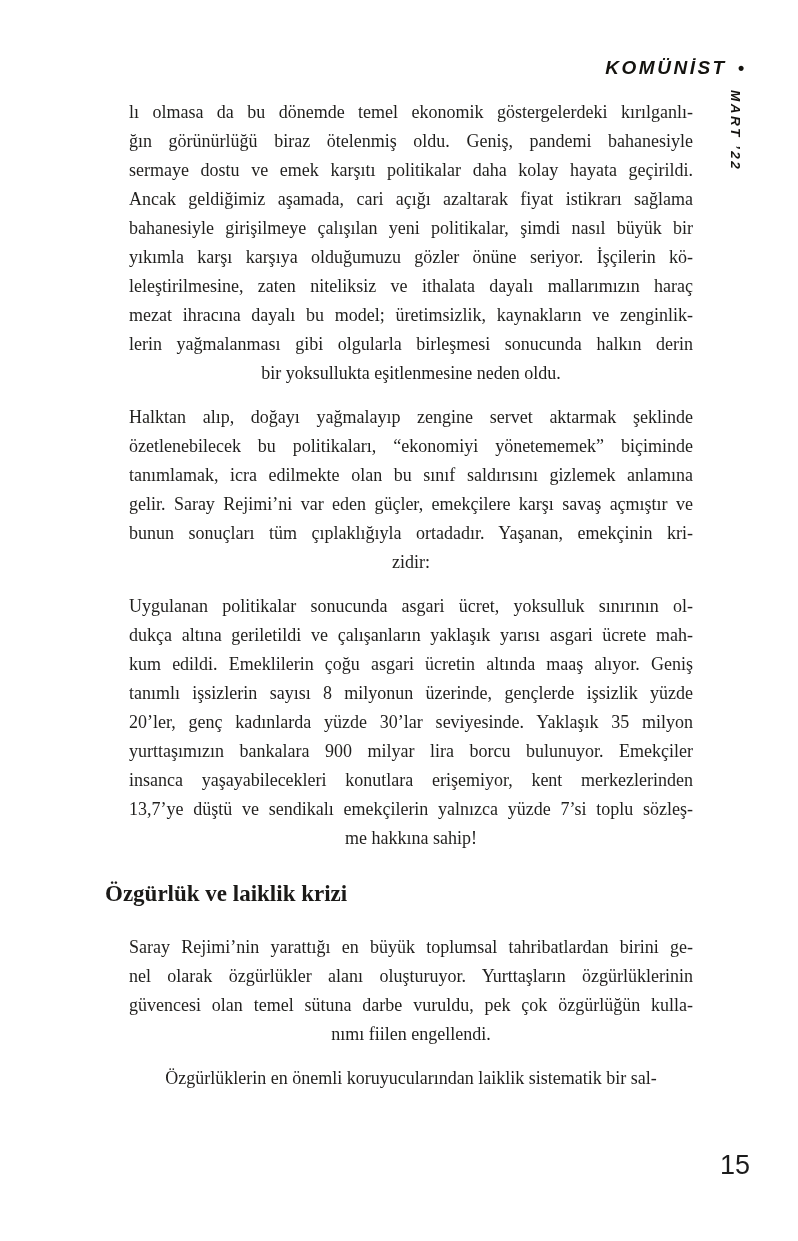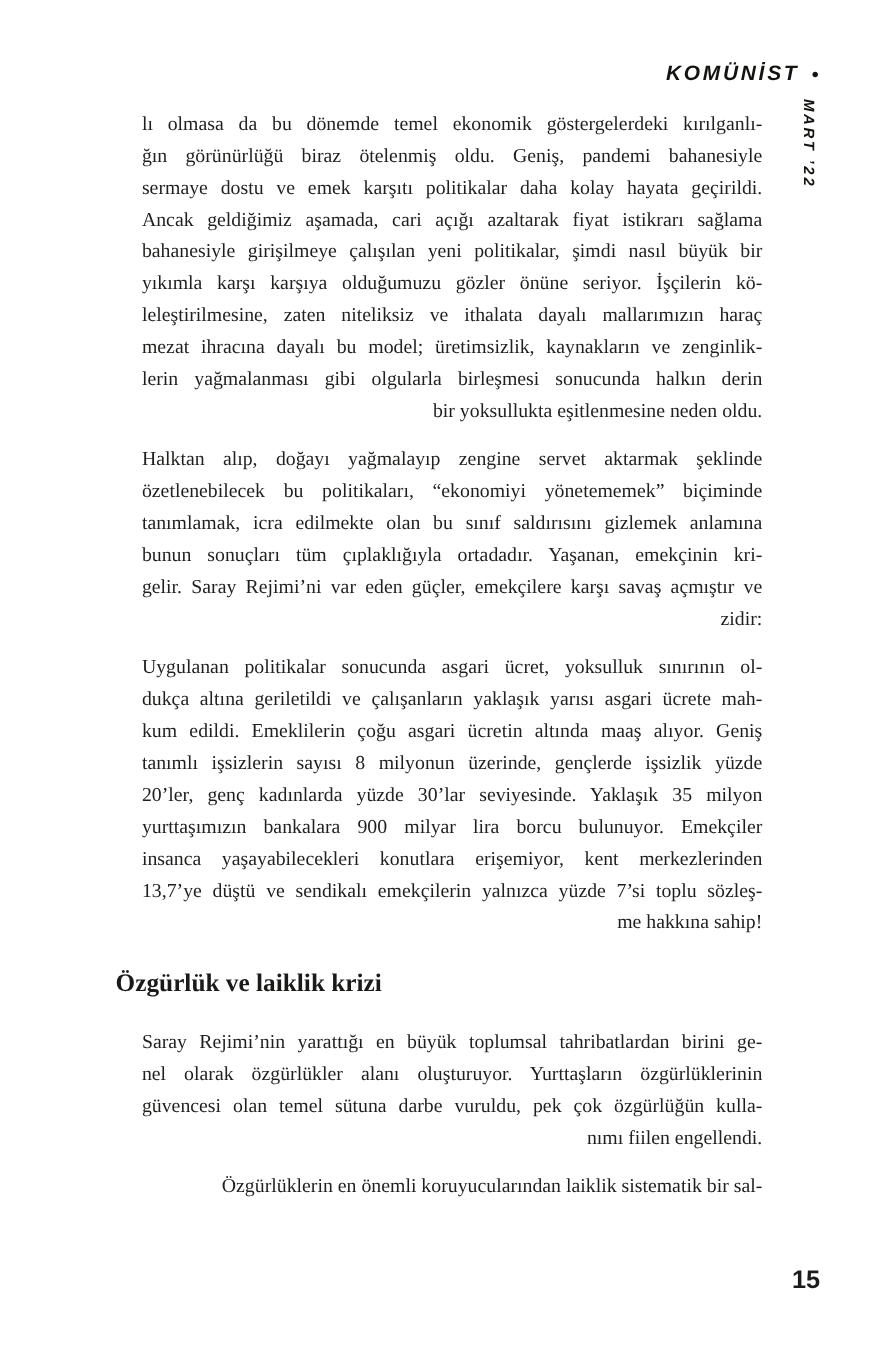--- a/index.html
+++ b/index.html
@@ -64,37 +64,37 @@
     line-height: 29px;
     color: #201f1d;
   }
   .paragraph { margin: 0 0 15px 0; }
   .line { height: 29px; margin-left: 24px; }
   .line-just {
     text-align: justify;
     text-align-last: justify;
     text-justify: inter-word;
   }
-  .line-last { text-align: right; }
+  .line-last { text-align: center; }
   .section-heading {
     font-family: Liberation Serif, serif;
     font-weight: 700;
     font-size: 23px;
     line-height: 30px;
     margin: 26px 0 24px 0;
     color: #1b1a18;
   }
   
   .page-number {
     position: absolute;
     left: 720px;
     top: 1150px;
     font-family: "Liberation Sans", sans-serif;
-    font-weight: 700;
-    font-size: 23px;
+    font-weight: 400;
+    font-size: 27px;
     color: #1c1c1c;
   }
 </style>
 </head>
 <body>
 
 <div class="page">
 
   <div class="masthead">
     <span class="masthead-title">KOMÜNİST</span>
@@ -113,22 +113,22 @@
         <div class="line line-just">yıkımla karşı karşıya olduğumuzu gözler önüne seriyor. İşçilerin kö-</div>
         <div class="line line-just">leleştirilmesine, zaten niteliksiz ve ithalata dayalı mallarımızın haraç</div>
         <div class="line line-just">mezat ihracına dayalı bu model; üretimsizlik, kaynakların ve zenginlik-</div>
         <div class="line line-just">lerin yağmalanması gibi olgularla birleşmesi sonucunda halkın derin</div>
         <div class="line line-last">bir yoksullukta eşitlenmesine neden oldu.</div>
       </div>
       <div class="paragraph">
         <div class="line line-just">Halktan alıp, doğayı yağmalayıp zengine servet aktarmak şeklinde</div>
         <div class="line line-just">özetlenebilecek bu politikaları, “ekonomiyi yönetememek” biçiminde</div>
         <div class="line line-just">tanımlamak, icra edilmekte olan bu sınıf saldırısını gizlemek anlamına</div>
+        <div class="line line-just">gelir. Saray Rejimi’ni var eden güçler, emekçilere karşı savaş açmıştır ve</div>
         <div class="line line-just">bunun sonuçları tüm çıplaklığıyla ortadadır. Yaşanan, emekçinin kri-</div>
-        <div class="line line-just">gelir. Saray Rejimi’ni var eden güçler, emekçilere karşı savaş açmıştır ve</div>
         <div class="line line-last">zidir:</div>
       </div>
       <div class="paragraph">
         <div class="line line-just">Uygulanan politikalar sonucunda asgari ücret, yoksulluk sınırının ol-</div>
         <div class="line line-just">dukça altına geriletildi ve çalışanların yaklaşık yarısı asgari ücrete mah-</div>
         <div class="line line-just">kum edildi. Emeklilerin çoğu asgari ücretin altında maaş alıyor. Geniş</div>
         <div class="line line-just">tanımlı işsizlerin sayısı 8 milyonun üzerinde, gençlerde işsizlik yüzde</div>
         <div class="line line-just">20’ler, genç kadınlarda yüzde 30’lar seviyesinde. Yaklaşık 35 milyon</div>
         <div class="line line-just">yurttaşımızın bankalara 900 milyar lira borcu bulunuyor. Emekçiler</div>
         <div class="line line-just">insanca yaşayabilecekleri konutlara erişemiyor, kent merkezlerinden</div>

